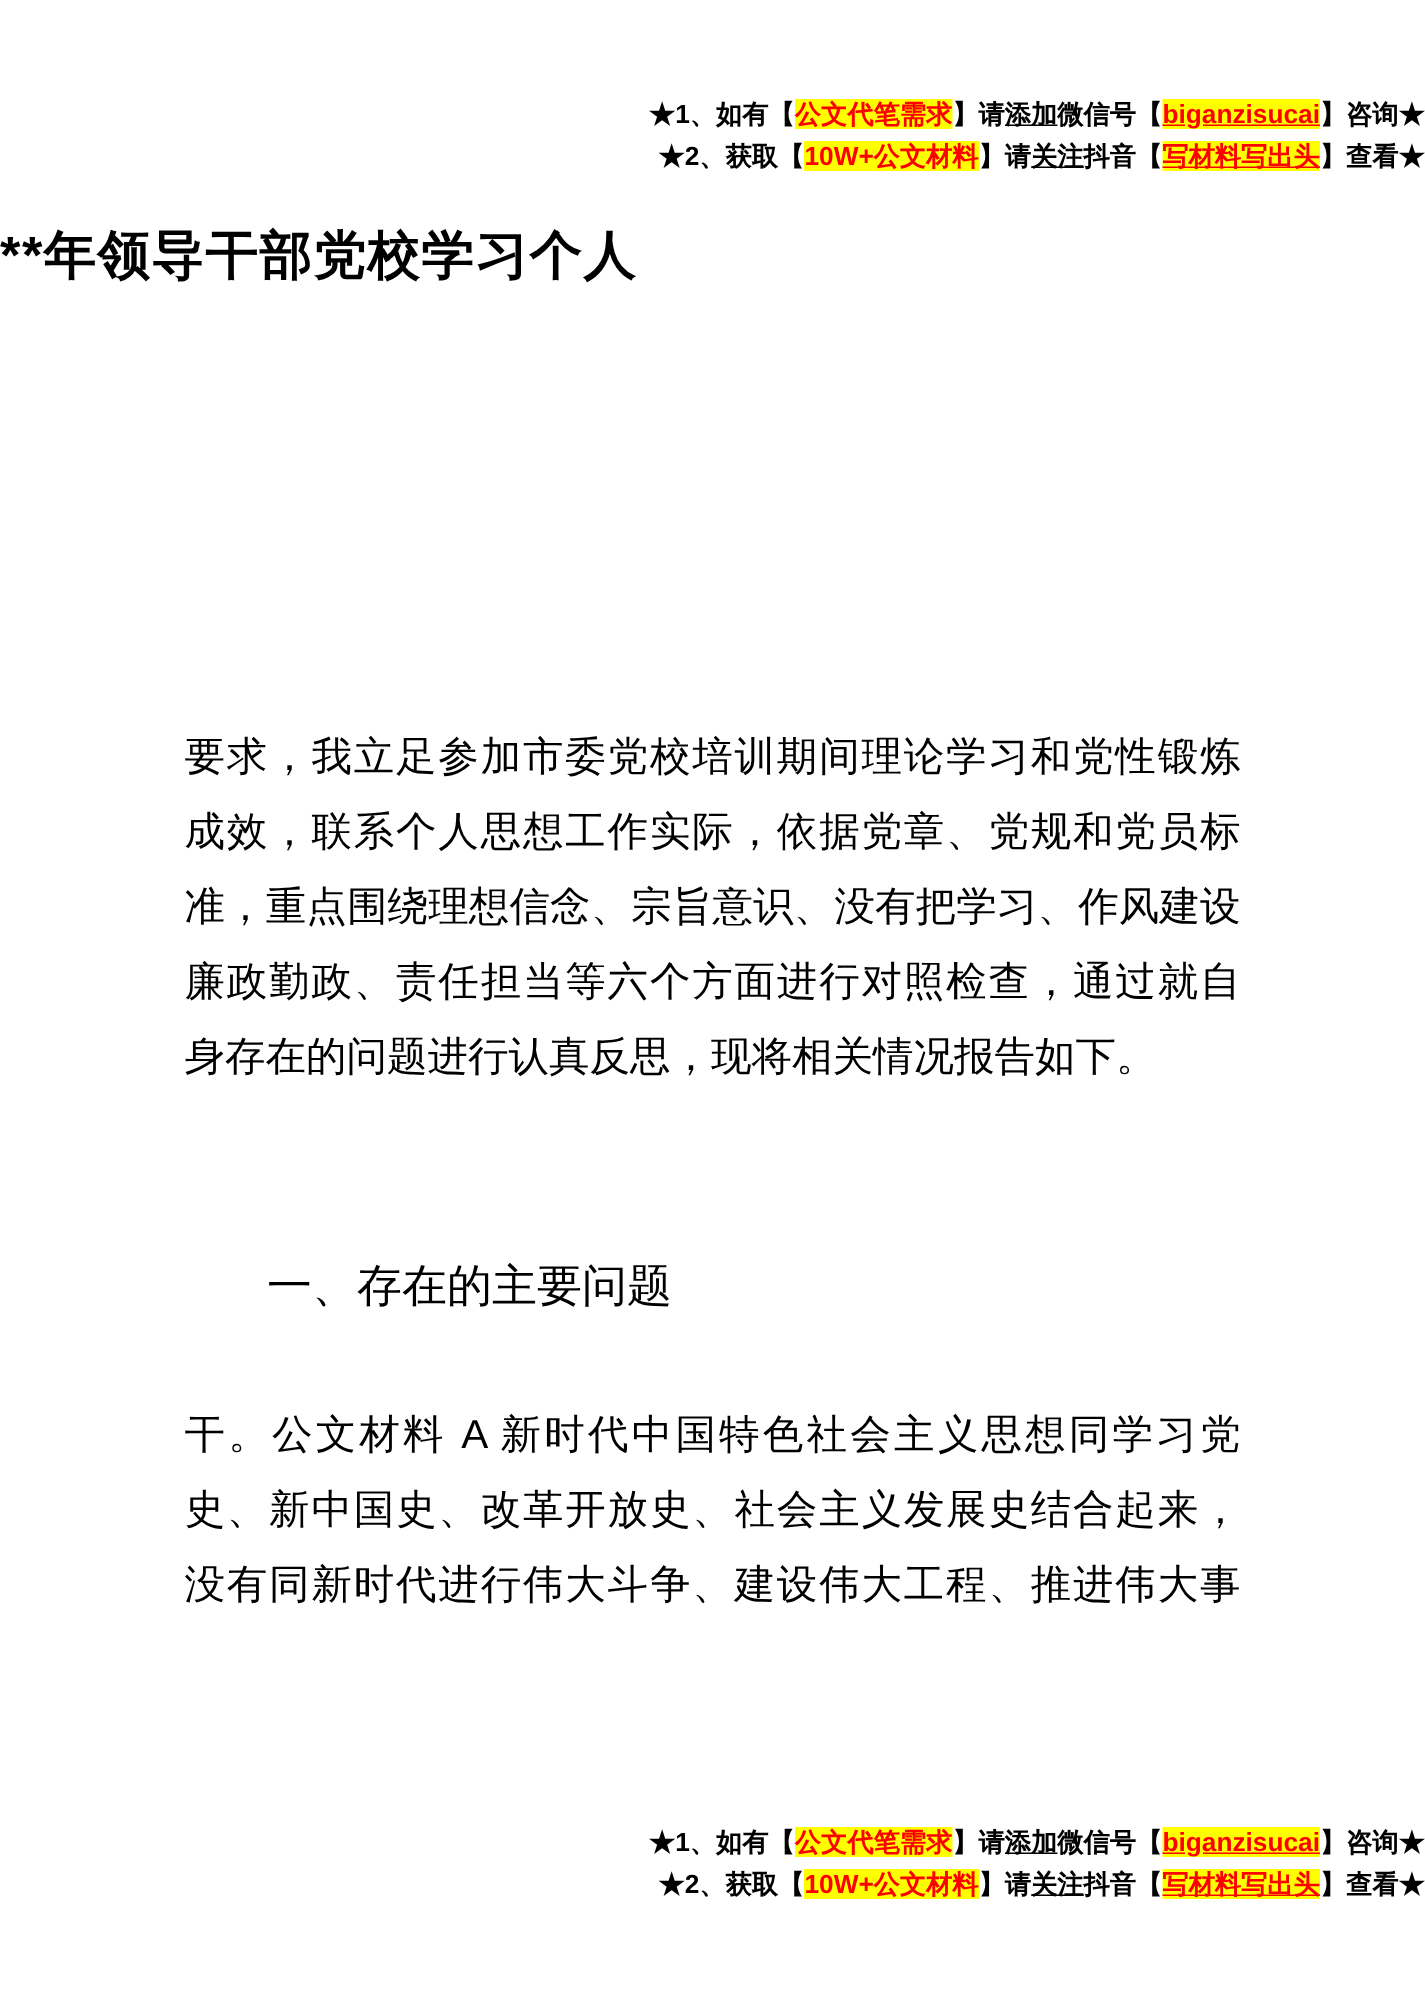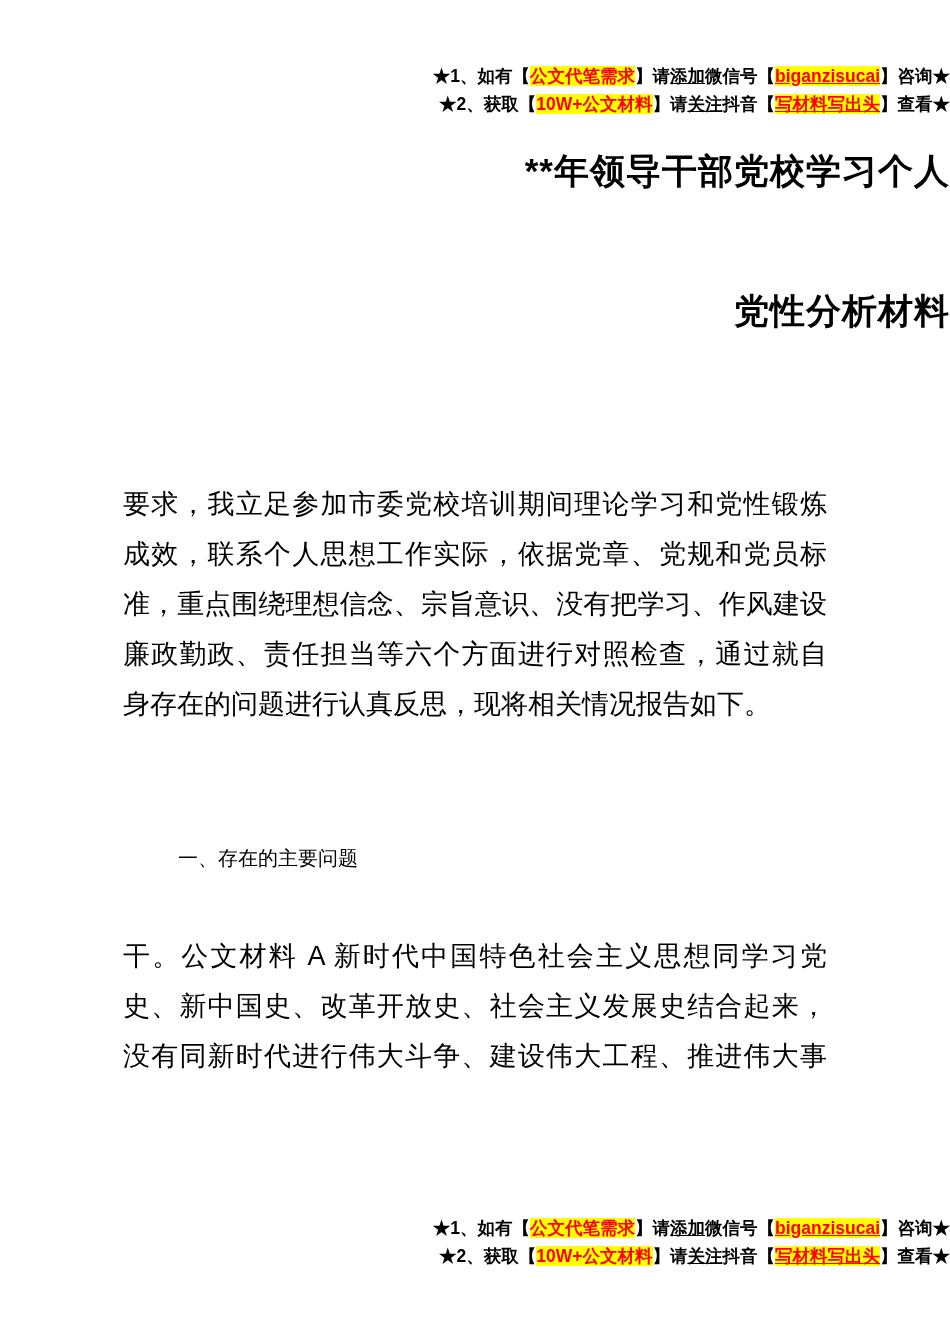--- a/index.html
+++ b/index.html
@@ -35,21 +35,21 @@
     background: #ffff00;
     color: #ff0000;
     text-decoration: underline;
     text-decoration-color: #ff0000;
   }
   
   .title {
     position: absolute;
     left: 0;
     width: 100%;
-    text-align: right;
+    text-align: left;
     font-weight: bold;
     font-size: 35px;
     line-height: 46px;
     letter-spacing: 1px;
   }
   .title-line1 { top: 148px; }
   .title-line2 { top: 288px; }
   
   .body-block {
     position: absolute;
@@ -57,21 +57,21 @@
     width: 704px;
     font-size: 27px;
     box-sizing: border-box;
   }
   .para1 { top: 479px; }
   .heading-block {
     position: absolute;
     left: 123px;
     width: 704px;
     top: 833px;
-    font-size: 20px;
+    font-size: 30px;
     line-height: 50px;
     padding-left: 55px;
     box-sizing: border-box;
   }
   .para2 { top: 931px; }
   .line {
     height: 50px;
     line-height: 50px;
     text-align: justify;
     text-align-last: justify;
@@ -87,21 +87,20 @@
 <body>
 
 <div class="page">
 
   <div class="promo promo-header">
     <div class="promo-line"><span>★1、如有【</span><span class="hl">公文代笔需求</span><span>】请</span><span class="u-black">添加</span><span>微信号【</span><span class="hl-u">biganzisucai</span><span>】咨询★</span></div>
     <div class="promo-line"><span>★2、获取【</span><span class="hl">10W+公文材料</span><span>】请</span><span class="u-black">关注</span><span>抖音【</span><span class="hl-u">写材料写出头</span><span>】查看★</span></div>
   </div>
 
   <div class="title title-line1">**年领导干部党校学习个人</div>
-  <div class="title title-line2">党性分析材料</div>
 
   <div class="body-block para1">
     <div class="line">要求，我立足参加市委党校培训期间理论学习和党性锻炼</div>
     <div class="line">成效，联系个人思想工作实际，依据党章、党规和党员标</div>
     <div class="line">准，重点围绕理想信念、宗旨意识、没有把学习、作风建设</div>
     <div class="line">廉政勤政、责任担当等六个方面进行对照检查，通过就自</div>
     <div class="line lastline">身存在的问题进行认真反思，现将相关情况报告如下。</div>
   </div>
 
   <div class="heading-block">一、存在的主要问题</div>

